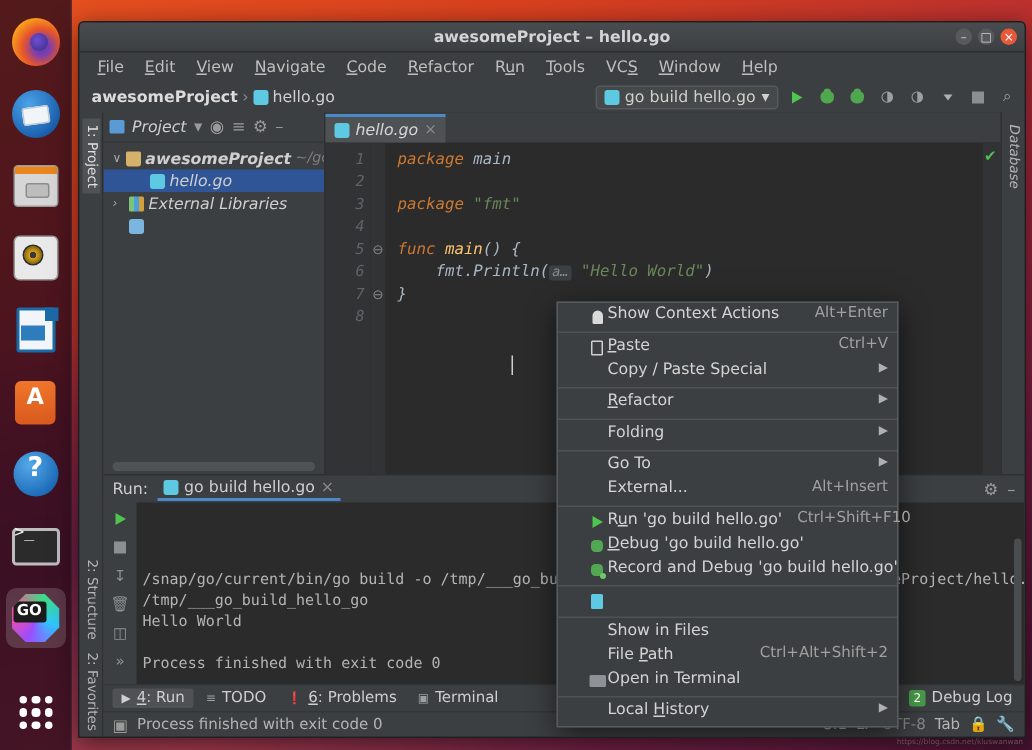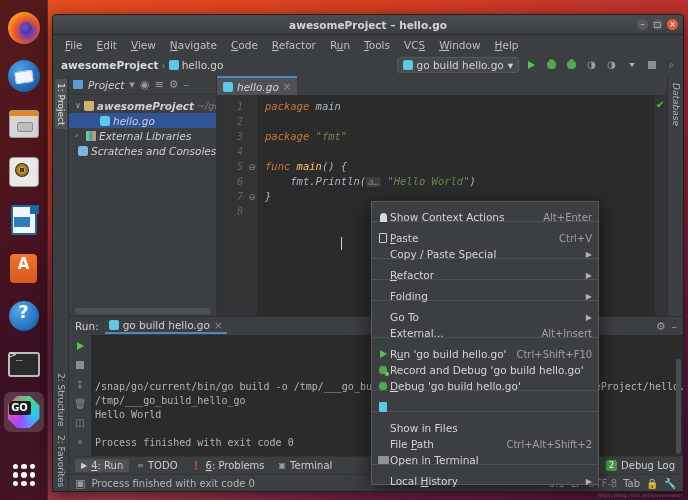--- a/index.html
+++ b/index.html
@@ -204,21 +204,21 @@
   .stitem { color:#b4b4b4; }
   .stitem.dim { color:#868686; }
 
   
   #ctxmenu {
     position:absolute; left:318px; top:186px; width:228px;
     background:#3c3f41; border:1px solid #575b5d;
     box-shadow:0 5px 18px rgba(0,0,0,.6); z-index:50;
     padding:1px 0; font-size:10.5px;
   }
-  .ci { height:16px; display:flex; align-items:center; padding:12px 6px 0 4px; color:#d4d4d4; white-space:nowrap; }
+  .ci { height:16px; display:flex; padding:0 6px 0 4px; color:#d4d4d4; white-space:nowrap;margin-left:15px; }
   .ci .ic { width:14px; flex:0 0 14px; display:flex; align-items:center; justify-content:center; }
   .ci .lbl { flex:1; }
   .ci .sc { color:#a0a0a0; font-size:10px; margin-left:10px; }
   .ci .sub { color:#b0b0b0; font-size:8px; margin-left:8px; }
   .csep { height:1px; background:#4e5254; margin:2px 0; }
   .ic-bulb { width:7px;height:9px;background:#d9d9d9;border-radius:4px 4px 1px 1px; }
   .ic-paste { width:8px;height:10px;border:1.4px solid #d0d0d0;border-radius:1px; }
   .ic-runtri { width:0;height:0;border-left:7px solid #4fc44f;border-top:4px solid transparent;border-bottom:4px solid transparent; }
   .ic-bug { width:8px;height:8px;border-radius:3px;background:#52a852; }
   .ic-bugrec { width:8px;height:8px;border-radius:3px;background:#52a852;position:relative; }
@@ -370,21 +370,20 @@
                 <span>hello.go</span>
               </div>
               <div class="trow" style="padding-left: 6px;">
                 <span class="arrow">›</span>
                 <span class="fico lib"></span>
                 <span>External Libraries</span>
               </div>
               <div class="trow" style="padding-left: 6px;">
                 <span class="arrow"></span>
                 <span class="fico scr"></span>
-                <span>Scratches and Consoles</span>
               </div>
             </div>
           <div id="projScroll"></div>
         </div>
 
         <div id="editorWrap">
           <div id="tabbar">
             <div class="etab">
               <span class="fico go"></span>
               <span>hello.go</span>
@@ -550,29 +549,29 @@
       <div class="csep"></div>
       <div class="ci">
         <span class="ic">
           <span class="ic-runtri"></span>
         </span>
         <span class="lbl">R<u class="mn">u</u>n 'go build hello.go'</span>
         <span class="sc">Ctrl+Shift+F10</span>
       </div>
       <div class="ci">
         <span class="ic">
+          <span class="ic-bug"></span>
+        </span>
+        <span class="lbl"><u class="mn">D</u>ebug 'go build hello.go'</span>
+      </div>
+      <div class="ci">
+        <span class="ic">
           <span class="ic-bugrec"></span>
         </span>
         <span class="lbl">Record and Debug 'go build hello.go'</span>
-      </div>
-      <div class="ci">
-        <span class="ic">
-          <span class="ic-bug"></span>
-        </span>
-        <span class="lbl"><u class="mn">D</u>ebug 'go build hello.go'</span>
       </div>
       <div class="csep"></div>
       <div class="ci">
         <span class="ic">
           <span class="ic-gofile"></span>
         </span>
       </div>
       <div class="csep"></div>
       <div class="ci">
         <span class="ic"></span>

